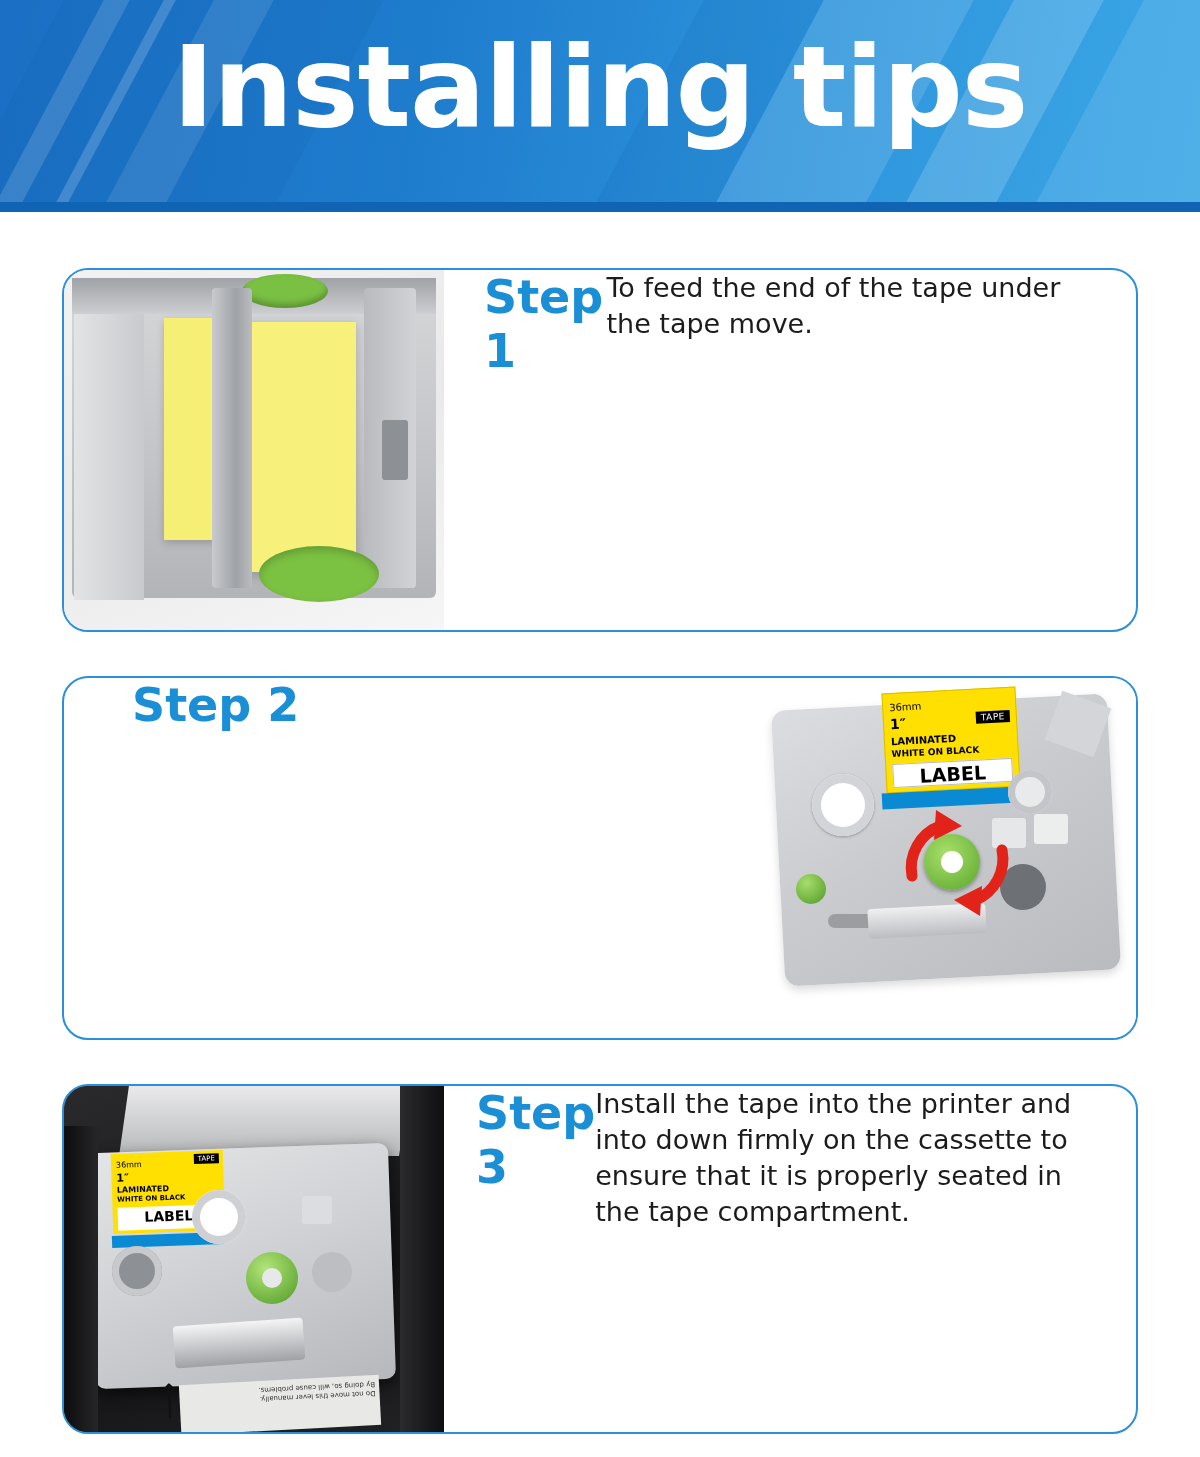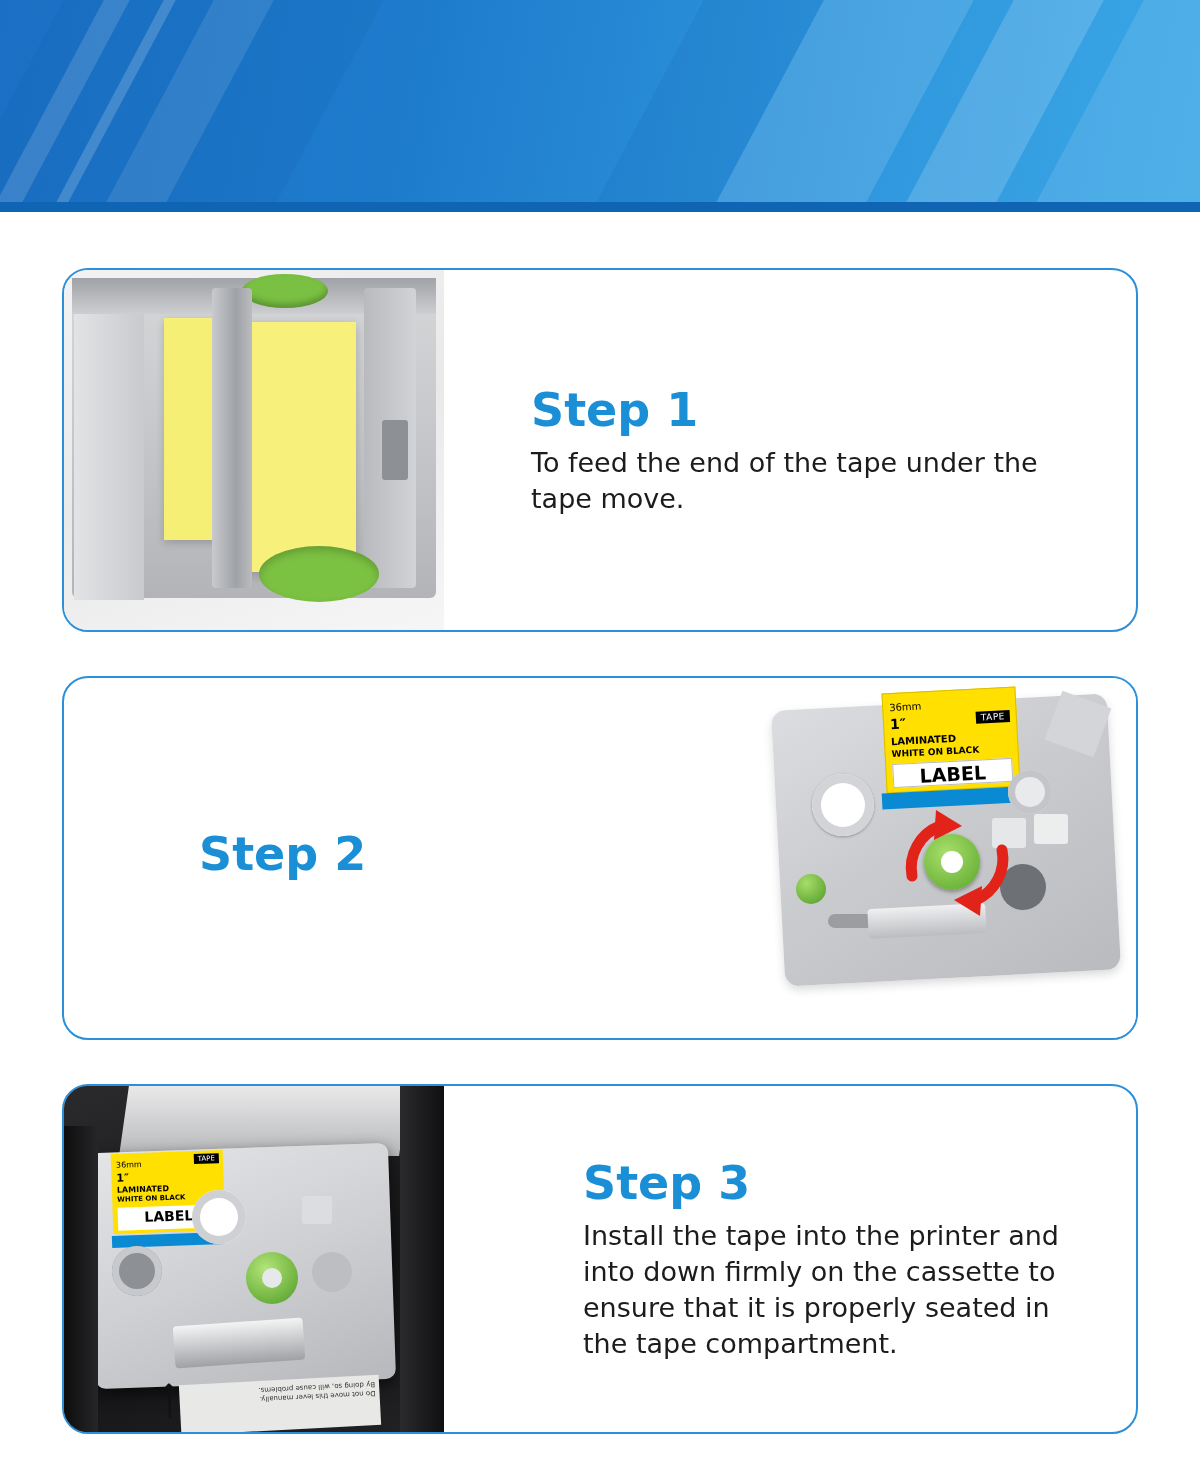--- a/index.html
+++ b/index.html
@@ -87,26 +87,25 @@
   .photo {
     position: relative;
     width: 380px;
     flex: 0 0 380px;
     overflow: hidden;
   }
   .text-col {
     flex: 1 1 auto;
     padding: 0 40px;
     display: flex;
-    flex-direction: column;
-    justify-content: center;
-    margin-left: 47px;
-  }
-  #card-2 .text-col { padding-left: 88px; }
-  #card-3 .text-col { padding-left: 92px; }
+    flex-direction: row;
+    justify-content: space-between;
+  }
+  #card-2 .text-col { padding-left: 68px; }
+  #card-3 .text-col { padding-left: 32px; }
 
   .step-title {
     color: #1a8fd6;
     font-size: 46px;
     font-weight: bold;
     line-height: 54px;
     margin-bottom: 8px;
   }
   .step-body {
     color: #1c1c1c;
@@ -399,20 +398,21 @@
 
 <div class="banner">
   <div class="stripe d1"></div>
   <div class="stripe s1"></div>
   <div class="stripe s2"></div>
   <div class="stripe s3"></div>
   <div class="stripe d2"></div>
   <div class="stripe s4"></div>
   <div class="stripe s5"></div>
   <div class="stripe s6"></div>
+  <div class="banner-title">Installing tips</div>
   <div class="banner-bottom"></div>
 </div>
 
 <div class="card" id="card-1">
   <div class="card-inner">
 
     <div class="photo">
       <div class="ph1-bg"></div>
       <div class="ph1-body"></div>
       <div class="ph1-wallL"></div>

